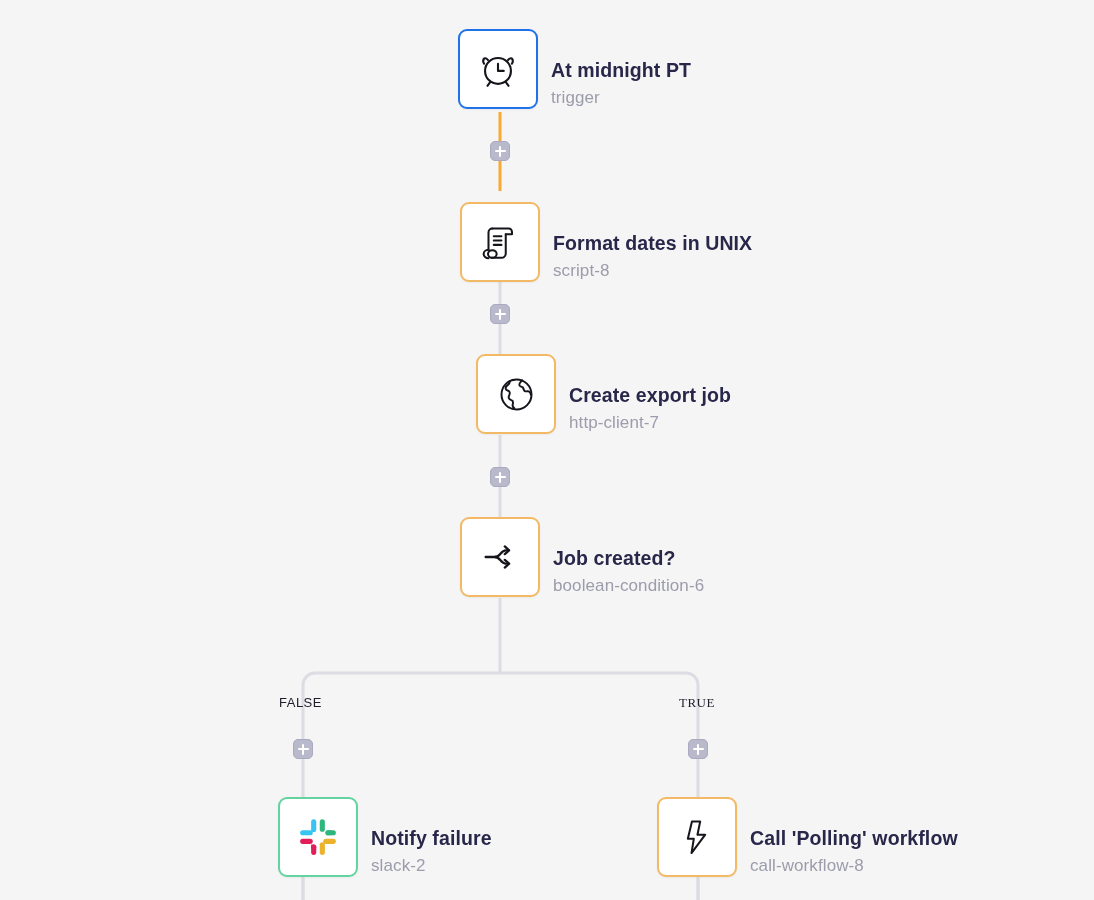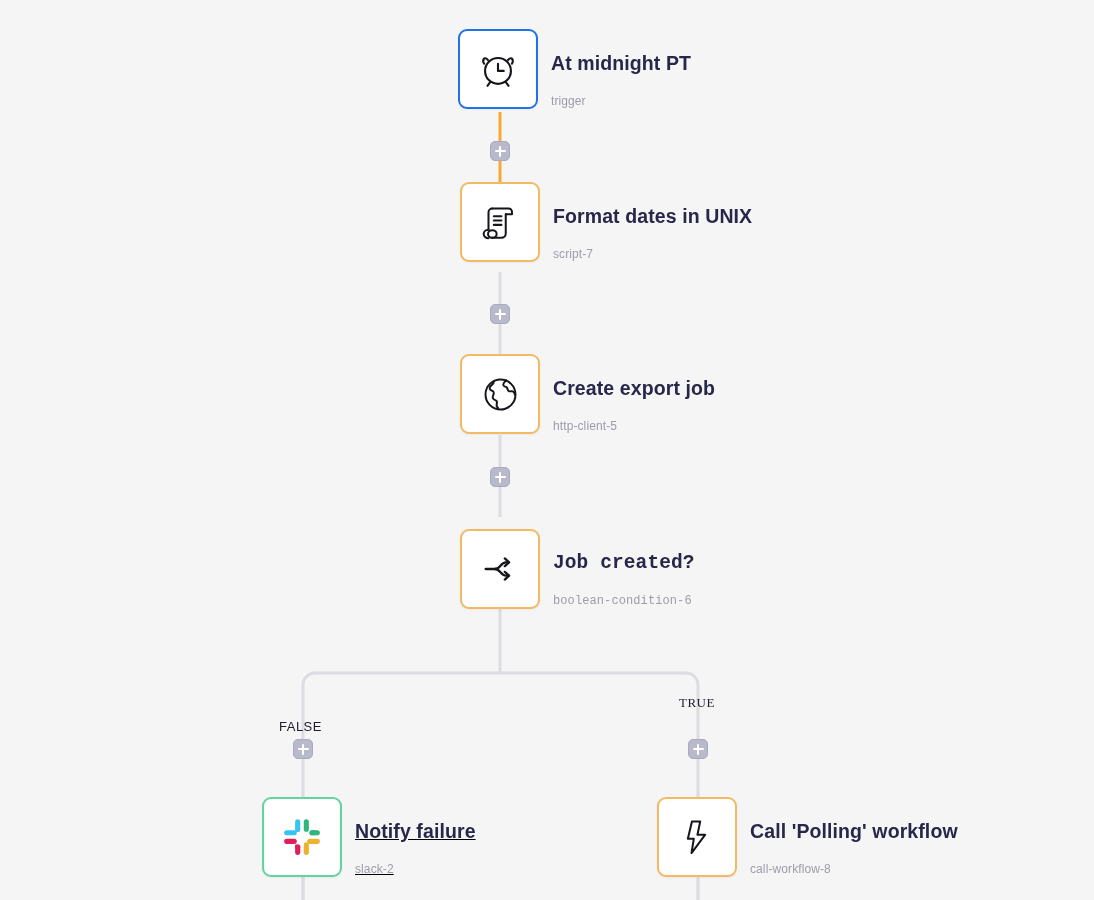--- a/index.html
+++ b/index.html
@@ -50,23 +50,23 @@
     white-space: nowrap;
     line-height: 1.22;
   }
   .node-title {
     font-size: 19.5px;
     font-weight: bold;
     color: #282749;
     letter-spacing: .1px;
   }
   .node-sub {
-    font-size: 12px;
+    font-size: 17px;
     color: #9c9cab;
-    margin-top: 19px;
+    margin-top: 5px;
     letter-spacing: .1px;
   }
 
   .icon-svg { display: block; }
 
   
   .plus-btn {
     position: absolute;
     width: 20px;
     height: 20px;
@@ -135,90 +135,90 @@
       </svg>
     </div>
     <div class="node-text">
       <div class="node-title">At midnight PT</div>
       <div class="node-sub">trigger</div>
     </div>
   </div>
 
   <div class="plus-btn" style="left:490px; top:141px;"></div>
 
-  <div class="node" style="left:460px; top:182px;">
+  <div class="node" style="left:460px; top:202px;">
     <div class="node-box b-amber">
       <svg class="icon-svg" width="46" height="46" viewBox="0 0 48 48">
         <g fill="none" stroke="#15151c" stroke-width="2.1" stroke-linecap="round" stroke-linejoin="round">
           <path d="M16 10 H33 a3.5 3.5 0 0 1 3.5 3.5 v2.5 H30"></path>
           <path d="M30 16 V36 a4.5 4.5 0 0 1 -4.5 4.5 H15"></path>
           <path d="M16 10 a4 4 0 0 0 -4 4 V32"></path>
           <ellipse cx="16" cy="36.5" rx="4.5" ry="4"></ellipse>
           <path d="M12 32 a4.5 4 0 0 0 0 9"></path>
           <path d="M17.5 18 H25.5"></path>
           <path d="M17.5 22.5 H25.5"></path>
           <path d="M17.5 27 H25.5"></path>
         </g>
       </svg>
     </div>
     <div class="node-text">
       <div class="node-title">Format dates in UNIX</div>
-      <div class="node-sub">script-7</div>
+      <div class="node-sub">script-8</div>
     </div>
   </div>
 
   <div class="plus-btn" style="left:490px; top:304px;"></div>
 
-  <div class="node" style="left:460px; top:354px;">
+  <div class="node" style="left:476px; top:354px;">
     <div class="node-box b-amber">
       <svg class="icon-svg" width="45" height="45" viewBox="0 0 48 48">
         <g fill="none" stroke="#15151c" stroke-width="2.1" stroke-linecap="round" stroke-linejoin="round">
           <circle cx="24" cy="24" r="16"></circle>
           <path d="M17 9.5 c0 3 -2 4 -3.5 5.5 c-2 2 -1 4.5 1.5 5
                    c2.5 .5 2 3.5 1 5.5 c-1 2 .5 4 2.5 4.5
                    c2 .5 2 2.5 1.5 4.5 c-.4 1.6 .3 3.2 1.5 4"></path>
           <path d="M30 8.8 c-1.5 2 -3.5 3.2 -3 5.2 c.4 1.6 2.4 1.4 3.6 2.4
                    c1.4 1.2 .6 3.2 2.2 4 c1.6 .8 3.6 -.4 5 .6
                    c1 .8 1.4 2.2 1.6 3.4"></path>
         </g>
       </svg>
     </div>
     <div class="node-text">
       <div class="node-title">Create export job</div>
-      <div class="node-sub">http-client-5</div>
+      <div class="node-sub">http-client-7</div>
     </div>
   </div>
 
   <div class="plus-btn" style="left:490px; top:467px;"></div>
 
-  <div class="node" style="left:460px; top:529px;font-family:Liberation Mono, monospace;">
+  <div class="node" style="left:460px; top:517px;">
     <div class="node-box b-amber">
       <svg class="icon-svg" width="46" height="46" viewBox="0 0 48 48">
         <g fill="none" stroke="#15151c" stroke-width="2.4" stroke-linecap="round" stroke-linejoin="round">
           <path d="M9 24 H19"></path>
           <path d="M19 24 c5 0 6 -7 11 -7 h3"></path>
           <path d="M19 24 c5 0 6 7 11 7 h3"></path>
           <polyline points="29,13 33.5,17 29,21"></polyline>
           <polyline points="29,27 33.5,31 29,35"></polyline>
         </g>
       </svg>
     </div>
     <div class="node-text">
       <div class="node-title">Job created?</div>
       <div class="node-sub">boolean-condition-6</div>
     </div>
   </div>
 
-  <div class="branch-label" style="left:279px; top:695px;margin-top:24px;">FALSE</div>
+  <div class="branch-label" style="left:279px; top:695px;">FALSE</div>
   <div class="branch-label" style="left:679px; top:695px;font-family:Liberation Serif, serif;">TRUE</div>
 
   <div class="plus-btn" style="left:293px; top:739px;"></div>
   <div class="plus-btn" style="left:688px; top:739px;"></div>
 
-  <div class="node" style="left:262px; top:797px;text-decoration:underline;">
+  <div class="node" style="left:278px; top:797px;">
     <div class="node-box b-green">
       <svg class="icon-svg" width="44" height="44" viewBox="0 0 48 48">
 
         <g fill="#36c5f0">
           <rect x="16.5" y="4.5" width="5.6" height="11.2" rx="2.8"></rect>
           <path d="M22.1 13.2 v2.5 a2.8 2.8 0 0 1 -2.8 2.8 h-.1
                    a2.8 2.8 0 0 1 0 -5.6 z"></path>
           <rect x="4.5" y="16.5" width="13.8" height="5.6" rx="2.8"></rect>
         </g>
 

